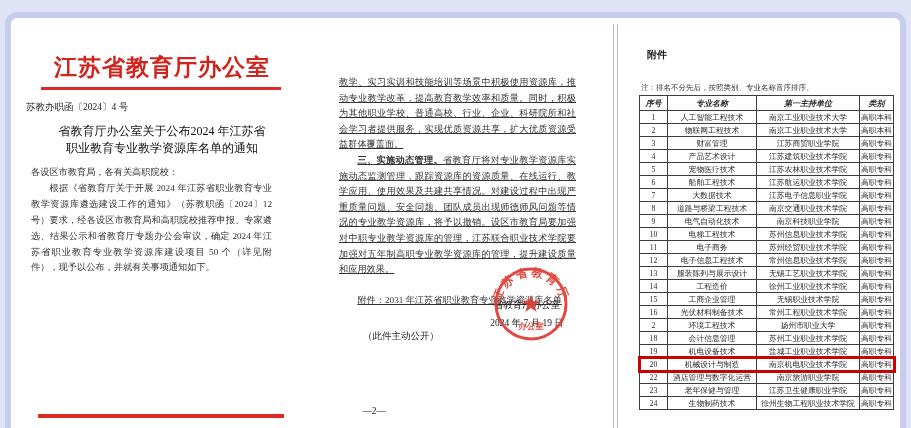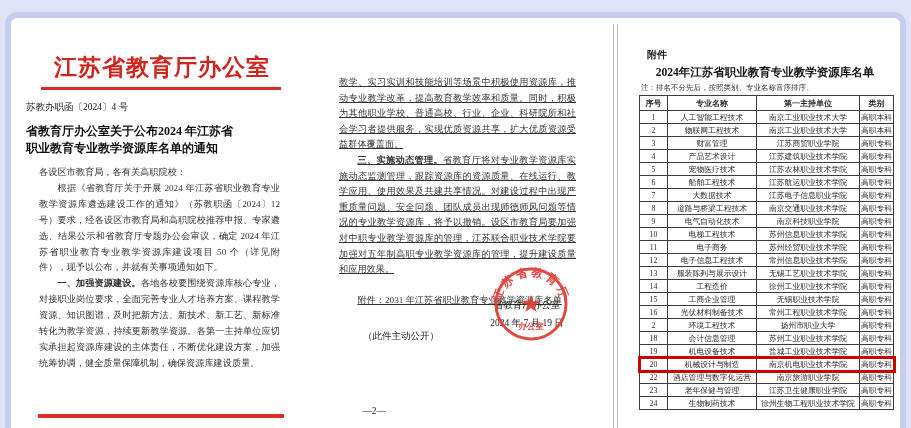--- a/index.html
+++ b/index.html
@@ -10,24 +10,24 @@
     overflow:hidden;
     font-family:"Liberation Serif","DejaVu Serif",serif;
     color:#222;
   }
   .abs{position:absolute;}
   
   .masthead{left:15px;top:34px;width:272px;text-align:center;
     font-size:23px;font-weight:bold;letter-spacing:1px;}
   .masthead-rule{left:30px;top:69px;width:240px;height:3px;}
   .doc-number{left:15px;top:83px;width:256px;text-align:left;font-size:9.5px;padding-right:10px;}
-  .notice-title{left:15px;top:105px;width:272px;text-align:left;
-    font-size:12px;font-weight:bold;line-height:17px;color:#111;}
+  .notice-title{left:15px;top:105px;width:272px;text-align:center;
+    font-size:12px;font-weight:normal;line-height:17px;color:#111;}
   .body-text{font-size:9.2px;color:#333;text-align:justify;}
-  #p1-body{left:28px;top:147px;width:241px;line-height:15.9px;}
+  #p1-body{left:20px;top:147px;width:241px;line-height:15.9px;}
   #p2-body{left:328px;top:57px;width:237px;line-height:15.6px;text-decoration:underline;}
   .para{margin:0;}
   .para.indent{text-indent:2em;}
   .para.gap{margin-top:15px;}
   .footer-rule{left:27px;top:396px;width:246px;height:2px;
     border-top:2px solid #e02a24;border-bottom:2px solid #e02a24;}
   .page-shadow{left:6px;top:419px;width:293px;height:4px;background:#c9c9cc;}
   
   .stamp{left:481px;top:247px;width:78px;height:78px;opacity:.92;}
   .signer{left:468px;top:281px;width:96px;text-align:center;font-size:9.5px;color:#1a1a1a;}
@@ -37,21 +37,21 @@
   .v-line{top:6px;height:412px;width:1px;background:#b9bac2;}
   
   .attach-label{left:636px;top:30px;font-size:10px;font-weight:bold;}
   .table-title{left:620px;top:47px;width:268px;text-align:center;
     font-size:11.5px;font-weight:bold;color:#111;}
   .table-note{left:630px;top:65px;font-size:7.5px;color:#333;}
   .res-table{left:628px;top:77px;width:254px;border-collapse:collapse;table-layout:fixed;}
   .res-table th,.res-table td{
     border:1px solid #3c3c3c;text-align:center;vertical-align:middle;
     padding:0;overflow:hidden;white-space:nowrap;color:#2b2b2b;}
-  .res-table th{height:15px;font-size:8px;font-weight:bold;}
+  .res-table th{height:15px;font-size:8px;font-weight:bold;font-style:italic;}
   .res-table td{height:13px;font-size:7.8px;}
   .res-table col:nth-child(1){width:28px;}
   .res-table col:nth-child(2){width:89px;}
   .res-table col:nth-child(3){width:103px;}
   .res-table col:nth-child(4){width:34px;}
   tr.highlight{outline:3px solid #cc0000;outline-offset:-1px;}
 </style>
 </head>
 <body>
 
@@ -60,21 +60,20 @@
   <div class="abs masthead" style="color:#d2241e;">江苏省教育厅办公室</div>
   <div class="abs masthead-rule" style="background:#e02a24;"></div>
   <div class="abs doc-number">苏教办职函〔2024〕4 号</div>
   <div class="abs notice-title">
     <div>省教育厅办公室关于公布2024 年江苏省</div>
     <div>职业教育专业教学资源库名单的通知</div>
   </div>
   <div id="p1-body" class="abs body-text">
       <p class="para">各设区市教育局，各有关高职院校：</p>
       <p class="para indent">根据《省教育厅关于开展 2024 年江苏省职业教育专业教学资源库遴选建设工作的通知》（苏教职函〔2024〕12 号）要求，经各设区市教育局和高职院校推荐申报、专家遴选、结果公示和省教育厅专题办公会审议，确定 2024 年江苏省职业教育专业教学资源库建设项目 50 个（详见附件），现予以公布，并就有关事项通知如下。</p>
-      <p class="para indent"><b>一、加强资源建设。</b>各地各校要围绕资源库核心专业，对接职业岗位要求，全面完善专业人才培养方案、课程教学资源、知识图谱，及时把新方法、新技术、新工艺、新标准转化为教学资源，持续更新教学资源。各第一主持单位应切实承担起资源库建设的主体责任，不断优化建设方案，加强统筹协调，健全质量保障机制，确保资源库建设质量。</p>
     </div>
   <div class="abs footer-rule"></div>
   <div class="abs page-shadow"></div>
 
   <div id="p2-body" class="abs body-text">
       <p class="para">教学、实习实训和技能培训等场景中积极使用资源库，推动专业教学改革，提高教育教学效率和质量。同时，积极为其他职业学校、普通高校、行业、企业、科研院所和社会学习者提供服务，实现优质资源共享，扩大优质资源受益群体覆盖面。</p>
       <p class="para indent"><b>三、实施动态管理。</b>省教育厅将对专业教学资源库实施动态监测管理，跟踪资源库的资源质量、在线运行、教学应用、使用效果及共建共享情况。对建设过程中出现严重质量问题、安全问题、团队成员出现师德师风问题等情况的专业教学资源库，将予以撤销。设区市教育局要加强对中职专业教学资源库的管理，江苏联合职业技术学院要加强对五年制高职专业教学资源库的管理，提升建设质量和应用效果。</p>
       <p class="para indent gap">附件：2031 年江苏省职业教育专业教学资源库名单</p>
     </div>
 
@@ -92,21 +91,20 @@
   </svg>
 
   <div class="abs disclosure">（此件主动公开）</div>
   <div class="abs page-num">—2—</div>
 
   <div class="abs v-line" style="left:602px;"></div>
   <div class="abs v-line" style="left:606px;"></div>
   <div class="abs v-line" style="left:897px;"></div>
 
   <div class="abs attach-label">附件</div>
-  <div class="abs table-title">2024年江苏省职业教育专业教学资源库名单</div>
   <div class="abs table-note">注：排名不分先后，按照类别、专业名称音序排序。</div>
 
   <table class="abs res-table">
     <colgroup>
         <col>
         <col>
         <col>
         <col>
       </colgroup>
     <thead>

